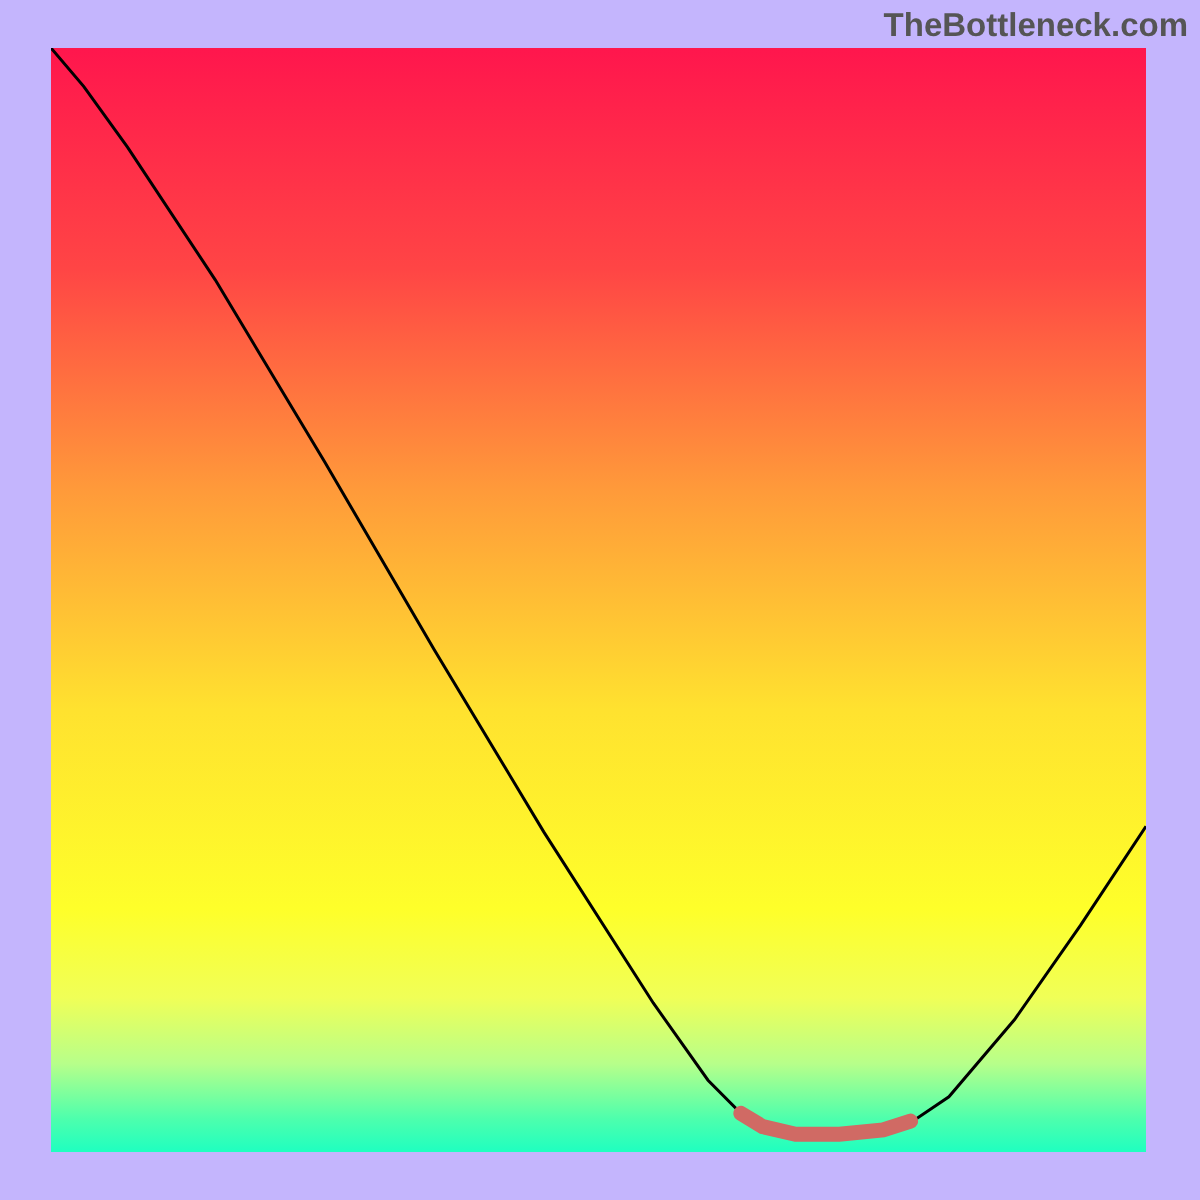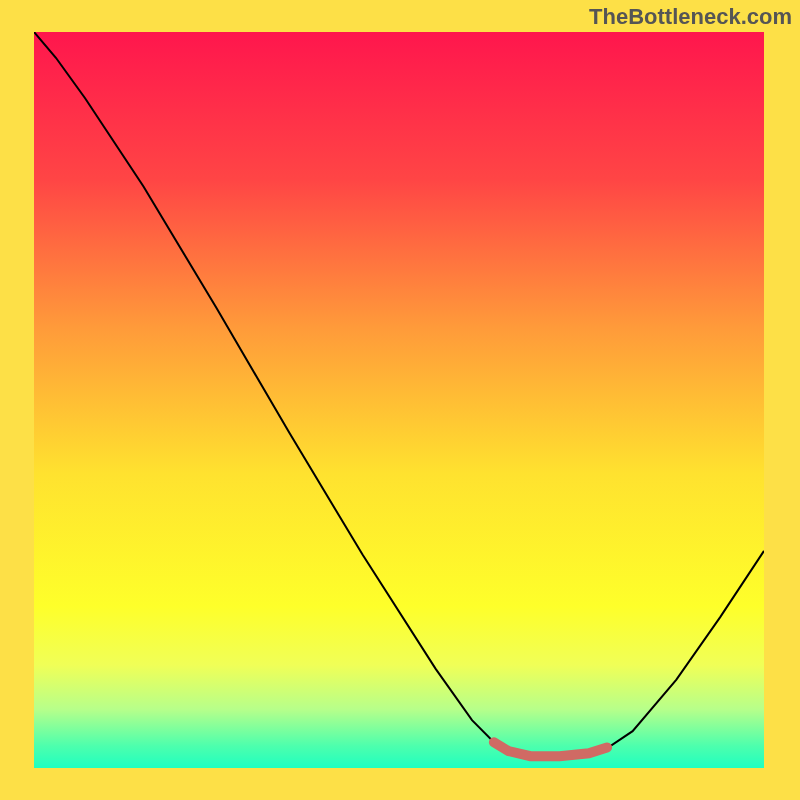--- a/index.html
+++ b/index.html
@@ -5,21 +5,21 @@
   body {
     margin: 0;
     padding: 0;
     background: #fff;
     font-family: Arial, Helvetica, sans-serif;
   }
   .chart-wrap {
     position: relative;
     width: 800px;
     height: 800px;
-    background: #fde047;
+    background: #c4b5fd;
   }
   .watermark {
     position: absolute;
     top: 4px;
     right: 8px;
     color: #555;
     font-size: 22px;
     font-weight: 600;
     z-index: 10;
   }

